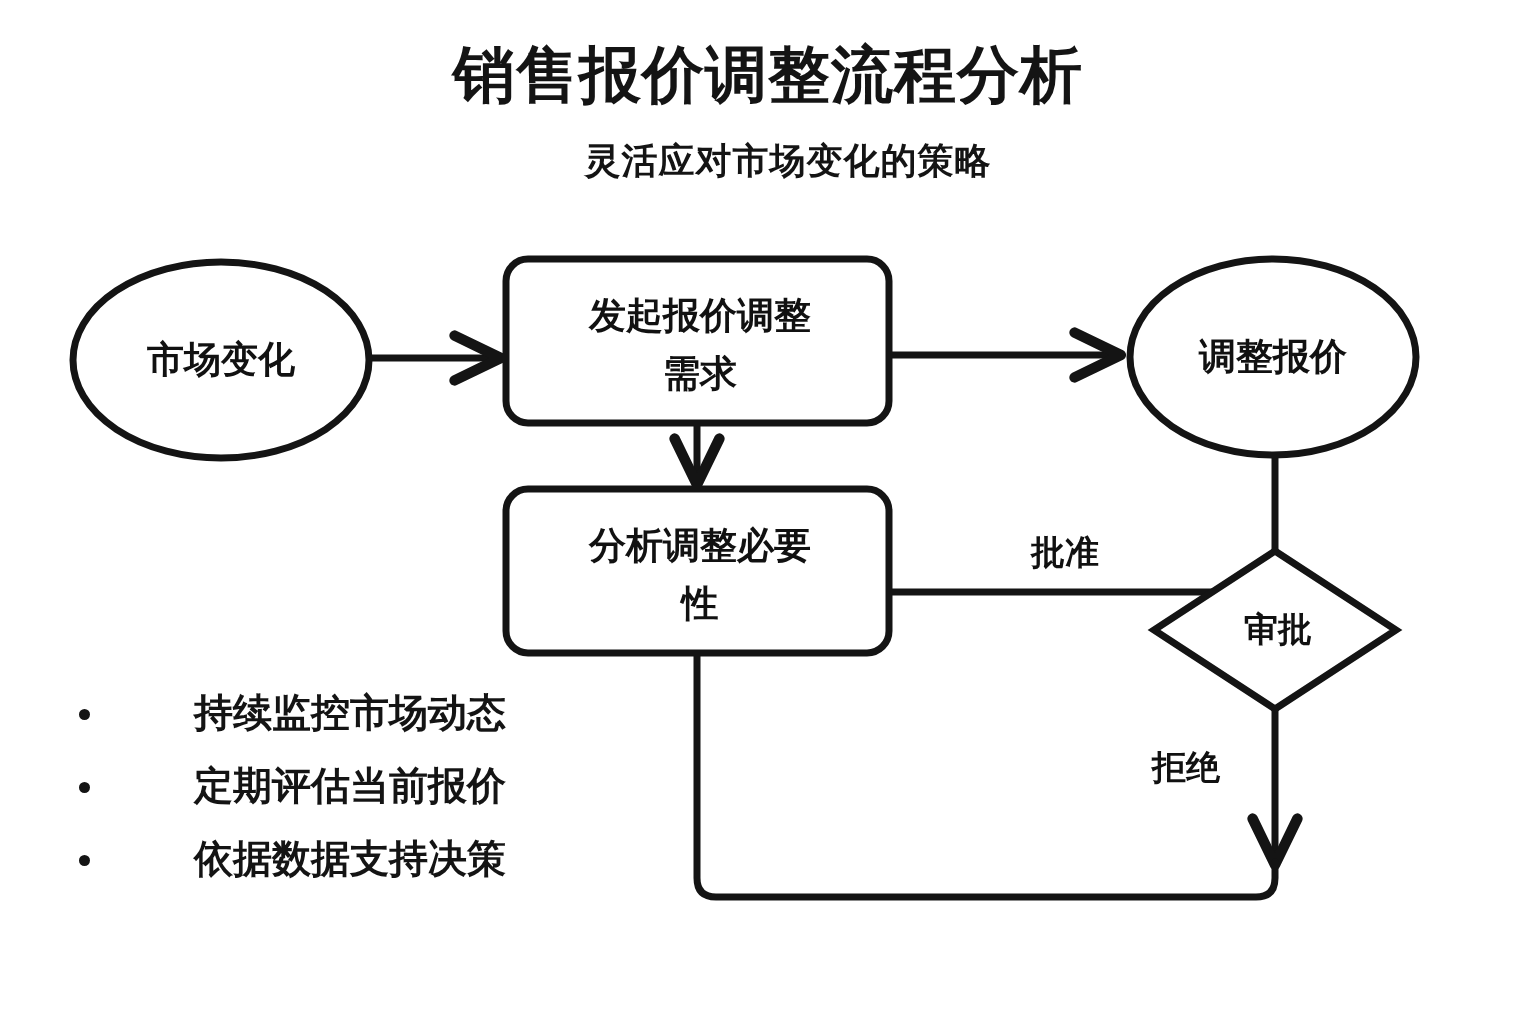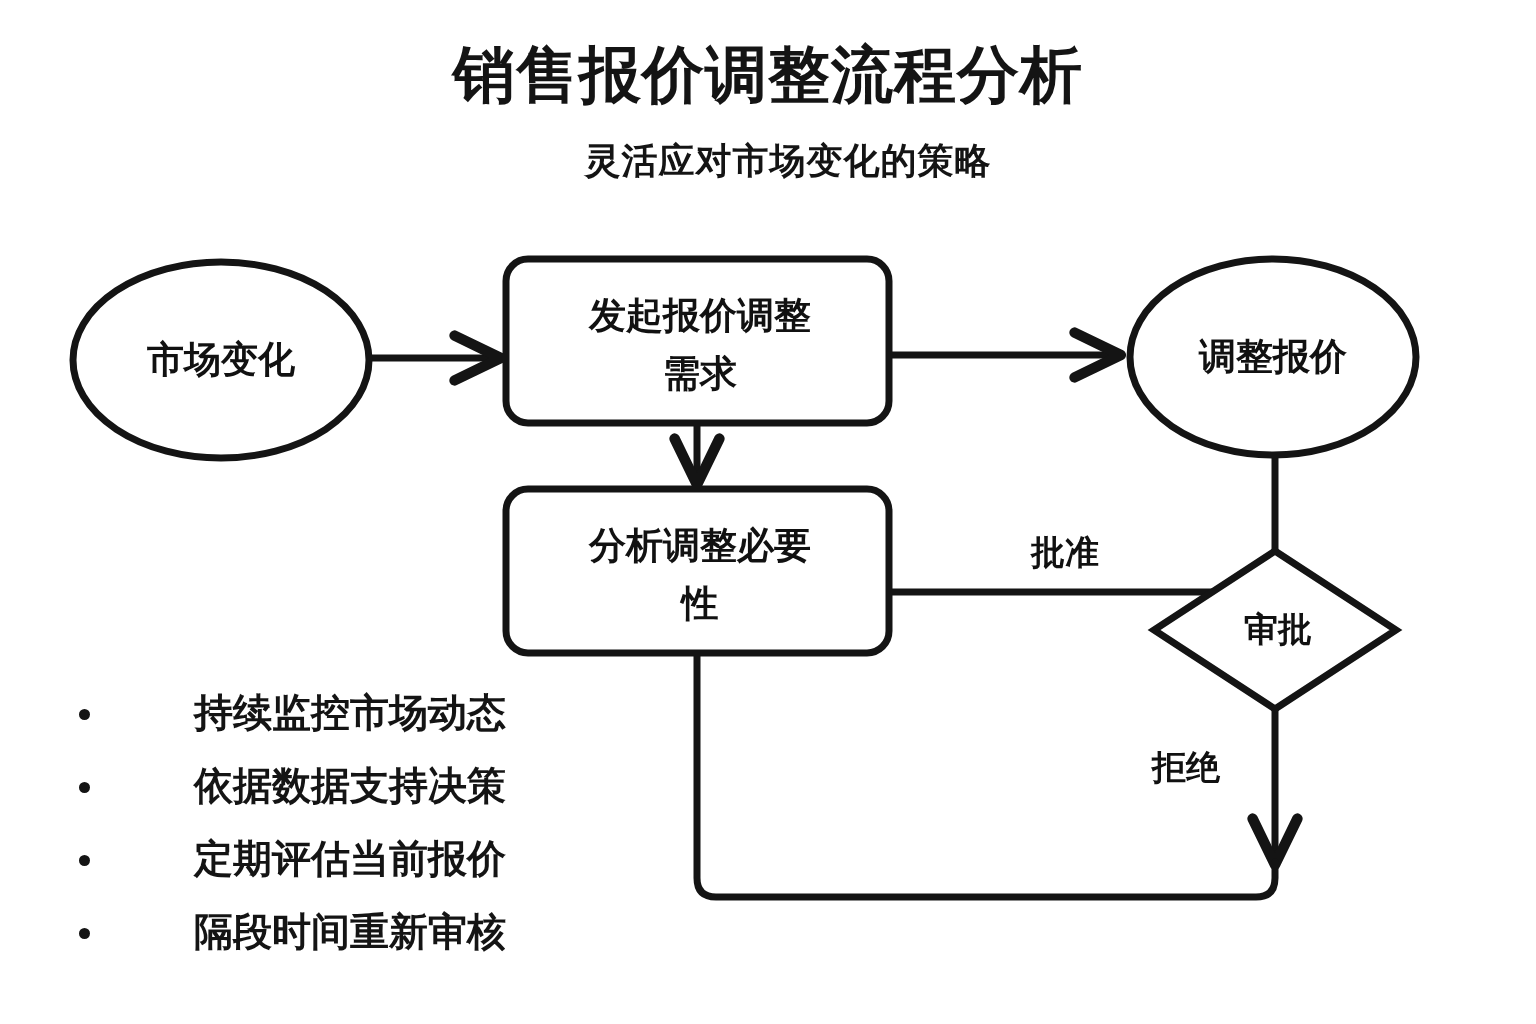--- a/index.html
+++ b/index.html
@@ -158,18 +158,17 @@
     </g>
 
     <g>
       <polygon points="1275,551 1396,630 1275,709 1154,630" fill="#ffffff" stroke="#141414" stroke-width="7" stroke-linejoin="miter"></polygon>
       <text class="node-label small" x="1278" y="632">审批</text>
     </g>
   </svg>
 
   <ul id="notes-list">
     <li>持续监控市场动态</li>
+    <li>定期评估当前报价</li>
     <li>依据数据支持决策</li>
-    <li>定期评估当前报价</li>
-    <li>隔段时间重新审核</li>
   </ul>
 
 </div>
 
 </body></html>

